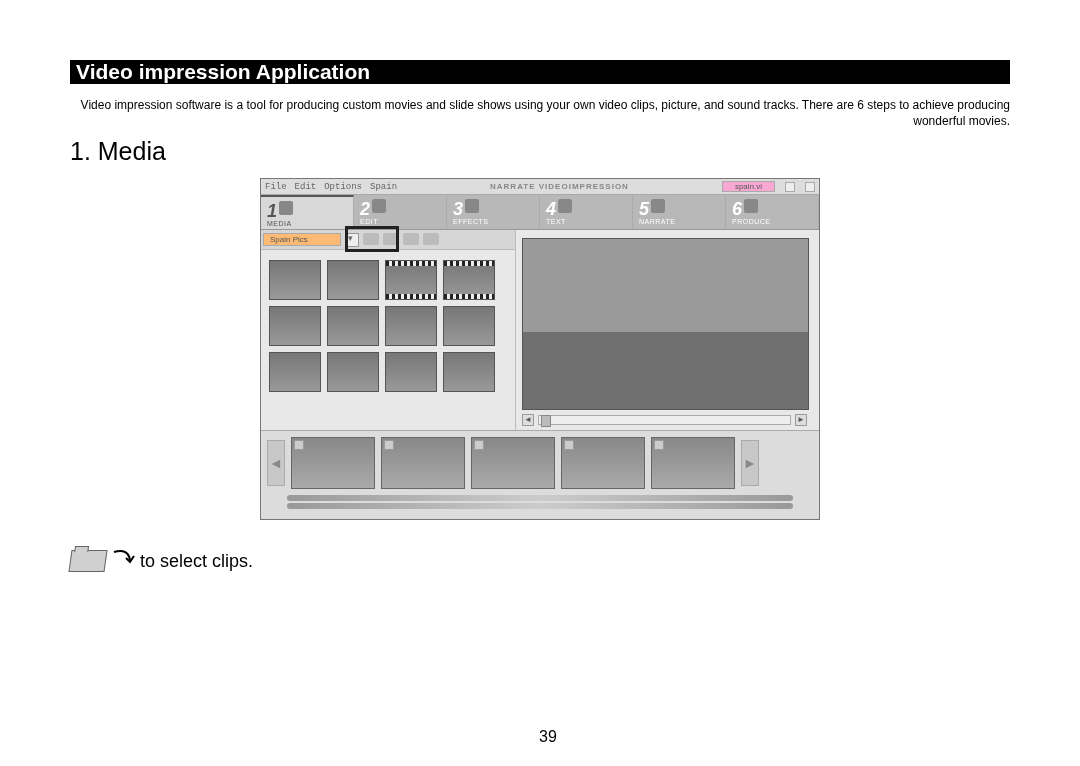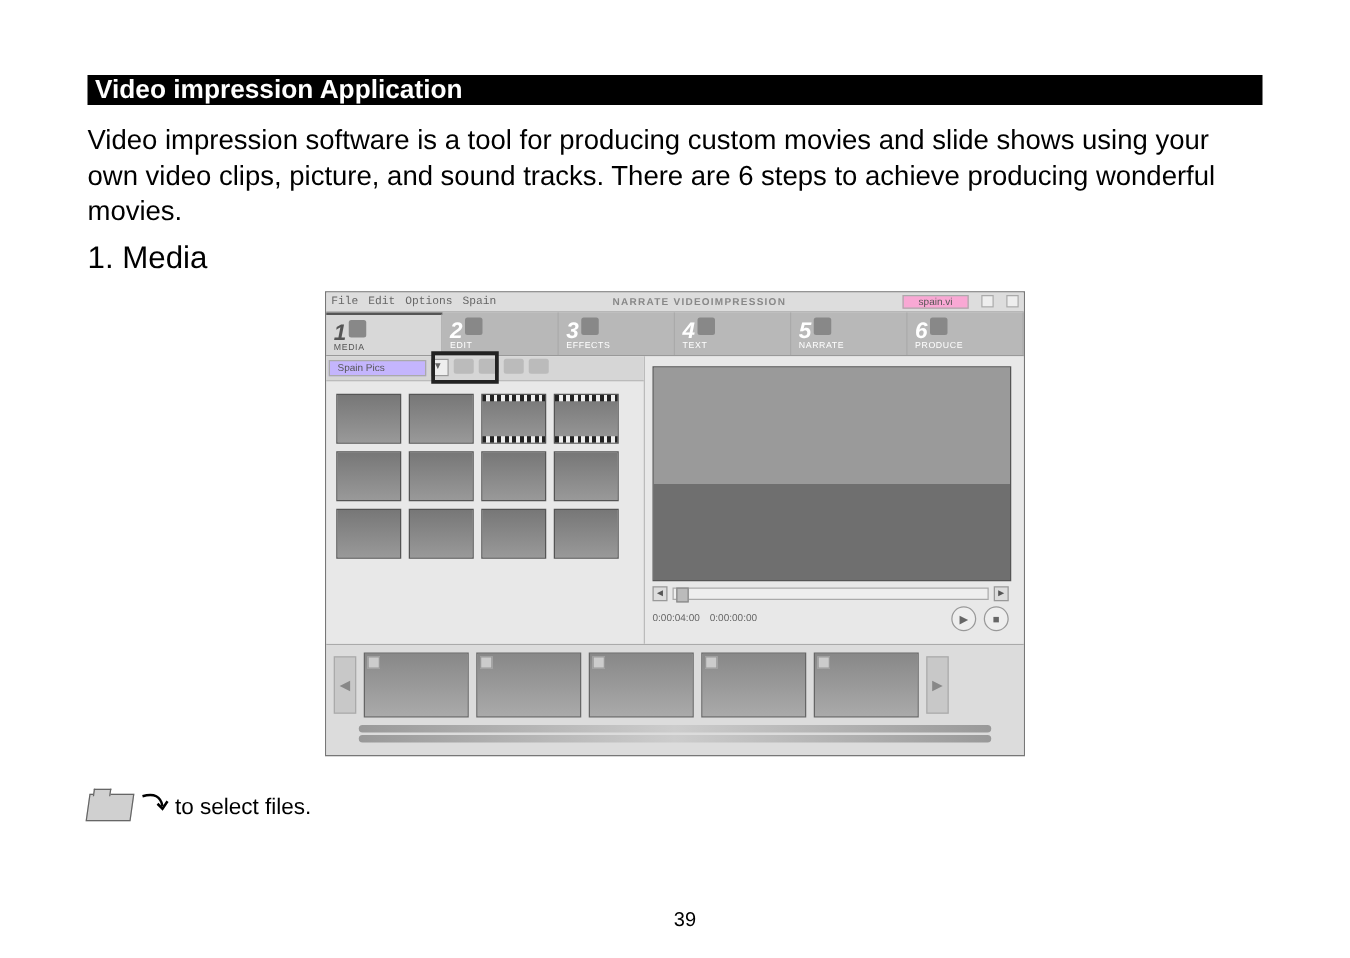--- a/index.html
+++ b/index.html
@@ -14,23 +14,24 @@
   }
   .section-title {
     background: #000;
     color: #fff;
     font-weight: bold;
     font-size: 21px;
     padding: 0 6px;
     margin-bottom: 14px;
   }
   .intro-text {
-    font-size: 22px;
+    font-size: 12px;
     line-height: 1.3;
     margin-bottom: 8px;
+    text-align: right;
   }
   .step-heading {
     font-size: 25px;
     margin-bottom: 12px;
   }
   .app-wrap {
     display: flex;
     justify-content: center;
     margin-bottom: 20px;
   }
@@ -102,21 +103,21 @@
     border-right: 1px solid #bbb;
   }
   .album-bar {
     display: flex;
     background: #d6d6d6;
     border-bottom: 1px solid #bbb;
     height: 20px;
     align-items: center;
   }
   .album-name {
-    background: #c4b5fd;
+    background: #fdba74;
     border: 1px solid #aaa;
     padding: 1px 6px;
     font-size: 8px;
     margin-left: 2px;
     width: 78px;
   }
   .tool-icons {
     display: flex;
     gap: 4px;
     margin-left: 4px;
@@ -323,28 +324,20 @@
       </div>
       <div class="right-pane">
         <div class="preview"></div>
         <div class="slider-row">
           <span class="sbtn">◄</span>
           <div class="track">
               <div class="thumbk"></div>
             </div>
           <span class="sbtn">►</span>
         </div>
-        <div class="time-row">
-          <span class="tc">0:00:04:00</span>
-          <span class="tc">0:00:00:00</span>
-          <div class="play-controls">
-            <div class="circ-btn">▶</div>
-            <div class="circ-btn">■</div>
-          </div>
-        </div>
       </div>
     </div>
 
     <div class="storyboard">
       <div class="sb-row">
         <div class="nav-arrow">◄</div>
         <div class="sb-clip">
             <span class="corner"></span>
           </div>
         <div class="sb-clip">
@@ -370,16 +363,16 @@
 </div>
 
 <div class="instruction">
   <span class="folder-icon"></span>
   <span class="folder-arrow-wrap">
     <svg width="26" height="26" viewBox="0 0 26 26">
       <path d="M4 6 Q 18 2 20 14" stroke="#000" stroke-width="2" fill="none"></path>
       <path d="M16 12 L20 16 L24 10" stroke="#000" stroke-width="2" fill="none"></path>
     </svg>
   </span>
-  <span>to select files.</span>
+  <span>to select clips.</span>
 </div>
 
 <div class="page-number">39</div>
 
 </body></html>

